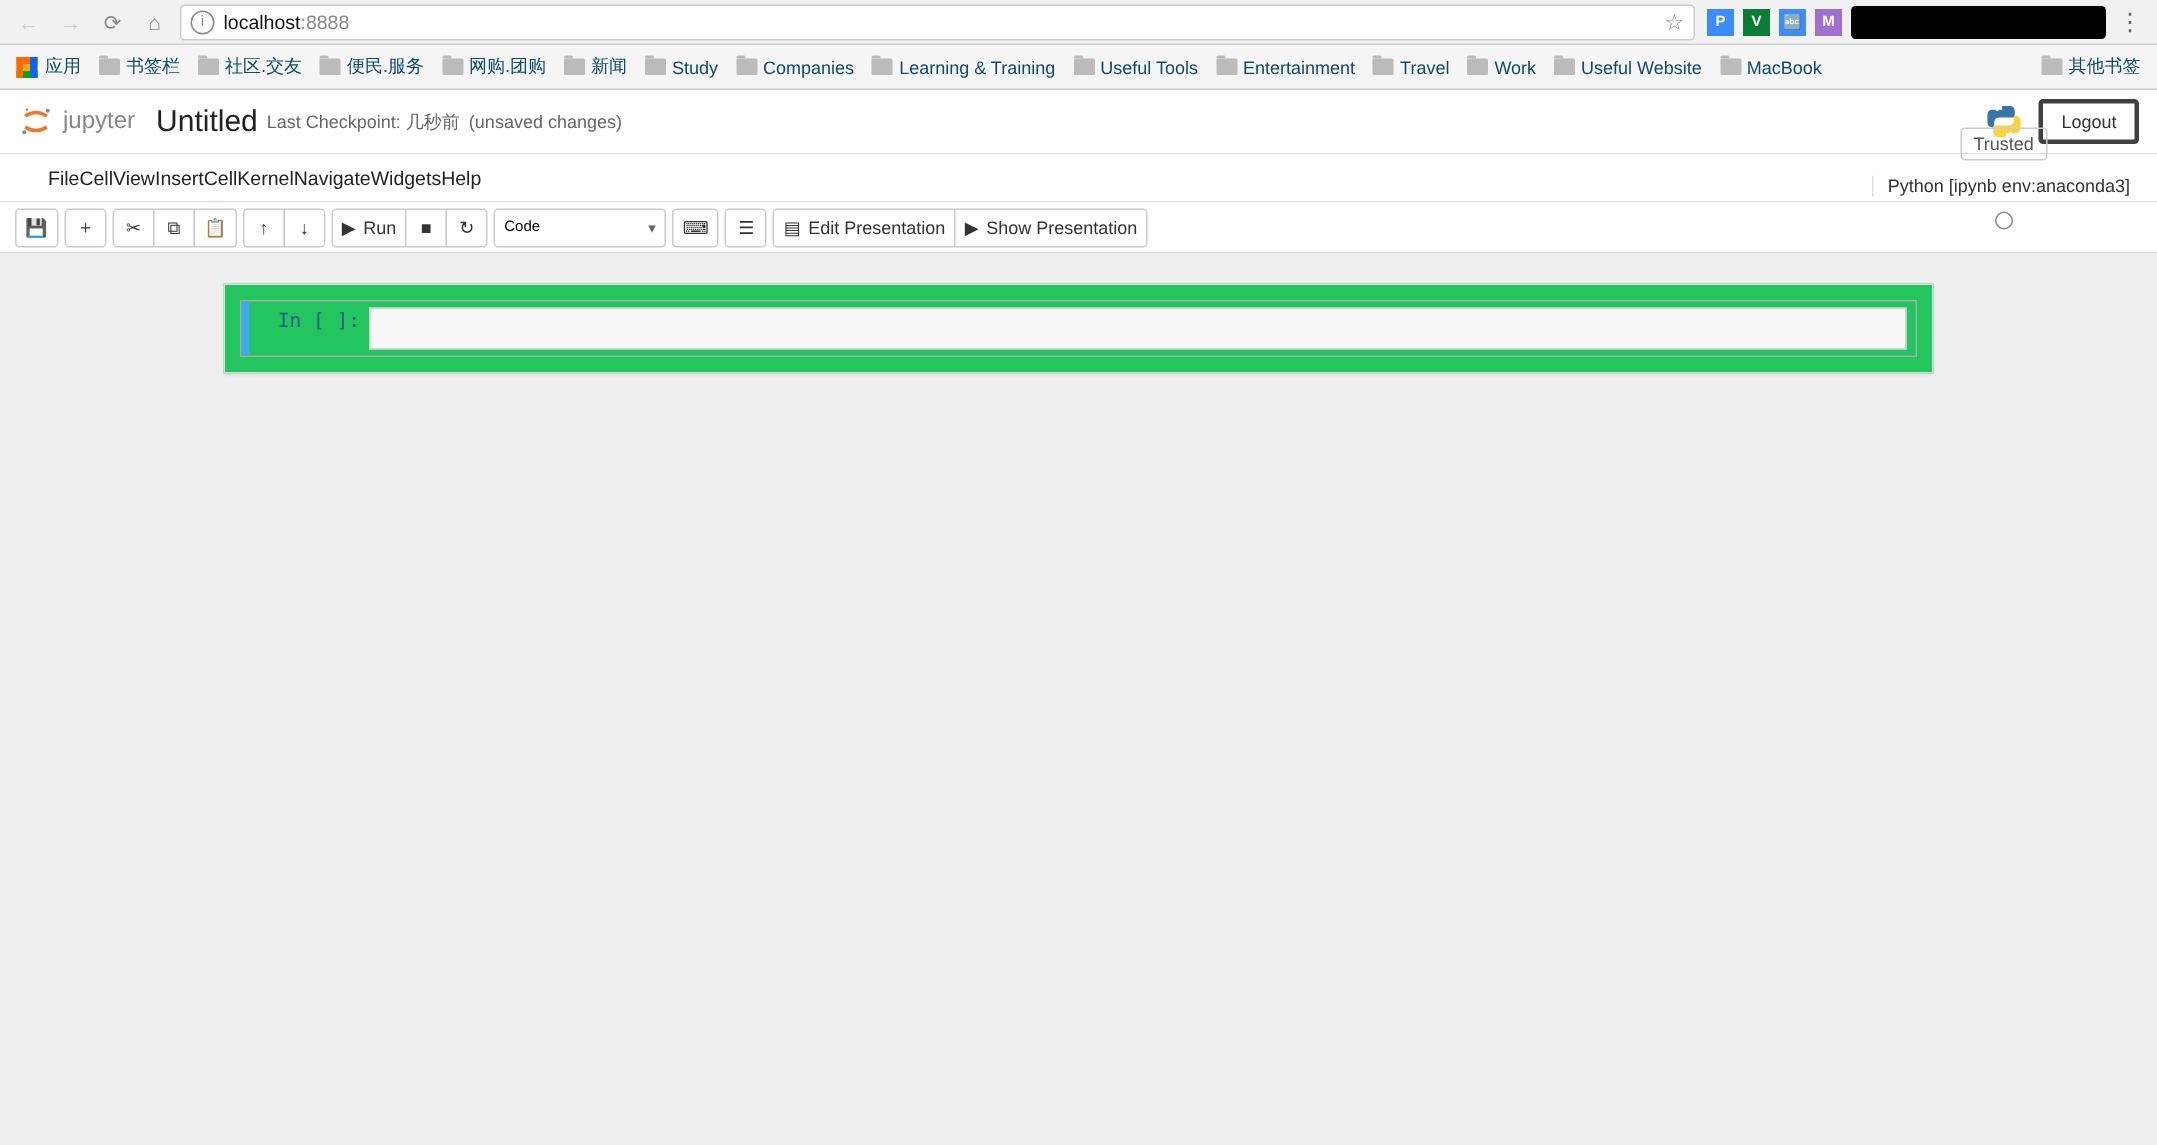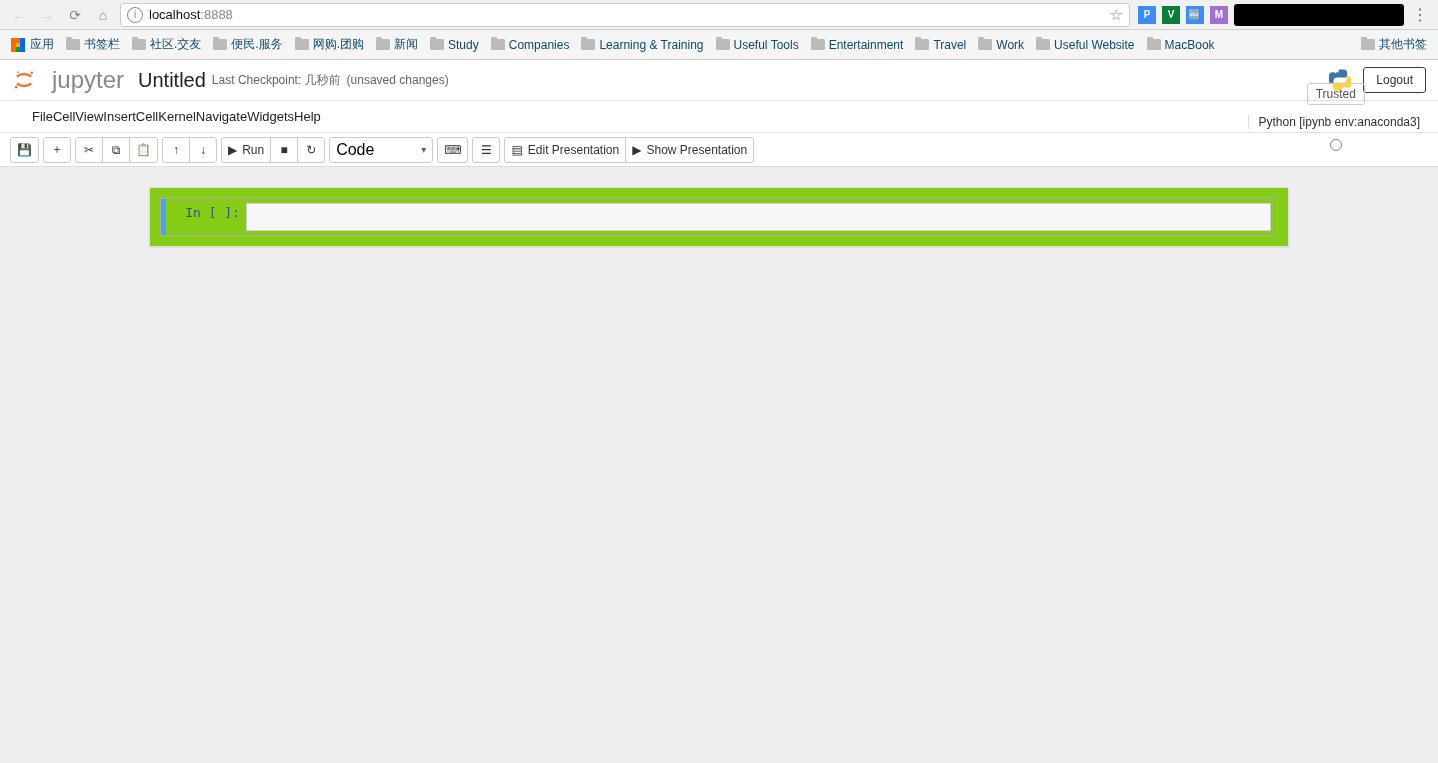--- a/index.html
+++ b/index.html
@@ -23,52 +23,52 @@
 .bookmark-bar { height: 30px; background: #f5f5f5; border-bottom: 1px solid #ccc; display: flex; align-items: center; padding: 0 11px; gap: 12px; font-size: 12px; color: #0c4a6e; }
 .bookmark-apps { display: flex; align-items: center; gap: 5px; }
 .apps-icon { width: 14px; height: 14px; background: linear-gradient(to right, #ff6a00 33%, transparent 33%, transparent 66%, #0066ff 66%), linear-gradient(to bottom, #ff6a00 33%, transparent 33%, transparent 66%, #00aa00 66%); background-color: #ffaa00; }
 .bookmark-item { display: flex; align-items: center; gap: 4px; }
 .folder-icon { width: 14px; height: 11px; background: #bbb; border-radius: 1px; position: relative; }
 .folder-icon::before { content: ''; position: absolute; top: -2px; left: 0; width: 6px; height: 2px; background: #bbb; border-radius: 1px 1px 0 0; }
 .bookmark-bar .spacer { margin-left: auto; }
 
 
 .jupyter-header { background: #fff; padding: 6px 12px; display: flex; align-items: center; border-bottom: 1px solid #e0e0e0; }
-.jupyter-logo { display: flex; align-items: center; gap: 16px; font-size: 24px; color: #888; }
+.jupyter-logo { display: flex; align-items: center; gap: 6px; font-size: 16px; color: #888; }
 .jupyter-orbit { width: 24px; height: 24px; }
 .notebook-title { font-size: 20px; color: #222; margin-left: 14px; }
 .checkpoint { font-size: 12px; color: #666; margin-left: 6px; }
 .unsaved { font-size: 12px; color: #666; margin-left: 6px; }
 .header-right { margin-left: auto; display: flex; align-items: center; gap: 10px; }
 .python-logo { width: 26px; height: 26px; }
-.logout-btn { border: 1px solid #404040; border-radius: 3px; padding: 5px 12px; background: #fff; font-size: 12px; color: #333; }
+.logout-btn { border: 3px solid #404040; border-radius: 3px; padding: 5px 12px; background: #fff; font-size: 12px; color: #333; }
 
 
 .menubar { background: #fff; border-bottom: 1px solid #e0e0e0; display: flex; align-items: center; padding: 0 14px; height: 32px; font-size: 13px; color: #222; }
 .menu-list { display: flex; padding-left: 18px; }
 .menu-item { cursor: pointer; }
 .menubar-right { margin-left: auto; display: flex; align-items: center; gap: 10px; font-size: 12px; flex-direction: column; }
 .trusted { border: 1px solid #ccc; border-radius: 3px; padding: 3px 8px; color: #555; }
 .kernel-name { color: #333; border-left: 1px solid #ddd; padding-left: 10px; padding-right: 4px; }
 .kernel-idle { width: 12px; height: 12px; border: 1px solid #888; border-radius: 50%; }
 
 
 .toolbar { background: #fff; border-bottom: 1px solid #ddd; display: flex; align-items: center; padding: 4px 10px; gap: 4px; height: 34px; }
 .tool-btn { border: 1px solid #ccc; border-radius: 3px; background: #fff; height: 26px; min-width: 28px; display: flex; align-items: center; justify-content: center; font-size: 12px; color: #333; padding: 0 6px; }
 .tool-group { display: flex; gap: 0; }
 .tool-group .tool-btn { border-radius: 0; margin-left: -1px; }
 .tool-group .tool-btn:first-child { border-top-left-radius: 3px; border-bottom-left-radius: 3px; margin-left: 0; }
 .tool-group .tool-btn:last-child { border-top-right-radius: 3px; border-bottom-right-radius: 3px; }
-.tool-select { height: 26px; border: 1px solid #ccc; border-radius: 3px; font-size: 16px; padding: 0 36px 0 6px; width: 104px; background: #fff; position: relative; display: flex; align-items: center; }
+.tool-select { height: 26px; border: 1px solid #ccc; border-radius: 3px; font-size: 10px; padding: 0 36px 0 6px; width: 115px; background: #fff; position: relative; display: flex; align-items: center; }
 .tool-select::after { content: '▾'; position: absolute; right: 6px; color: #666; font-size: 10px; }
 .tool-text-btn { display: flex; align-items: center; gap: 5px; }
 .content-bg { background: #eee; min-height: 600px; padding: 20px 0; }
 
 
-.notebook { width: 1140px; margin: 0 auto; background: #84cc16; border: 1px solid #ddd; box-shadow: 0 1px 2px rgba(0,0,0,.08); padding: 10px; }
+.notebook { width: 1140px; margin: 0 auto; background: #22c55e; border: 1px solid #ddd; box-shadow: 0 1px 2px rgba(0,0,0,.08); padding: 10px; }
 .cell { display: flex; border: 1px solid transparent; }
 .cell.selected { border-color: #ababab; }
 .cell.selected .cell-bar { background: #42a5f5; }
 .cell-bar { width: 5px; }
 .prompt { width: 80px; text-align: right; font-family: Menlo, monospace; font-size: 13px; color: #2a5a8a; padding: 6px 6px 0 0; }
 .input-area { flex: 1; border: 1px solid #cfcfcf; background: #f7f7f7; min-height: 28px; margin: 4px 6px 4px 0; padding: 4px 6px; font-family: Menlo, monospace; font-size: 13px; }
 </style>
 </head>
 <body>
 

